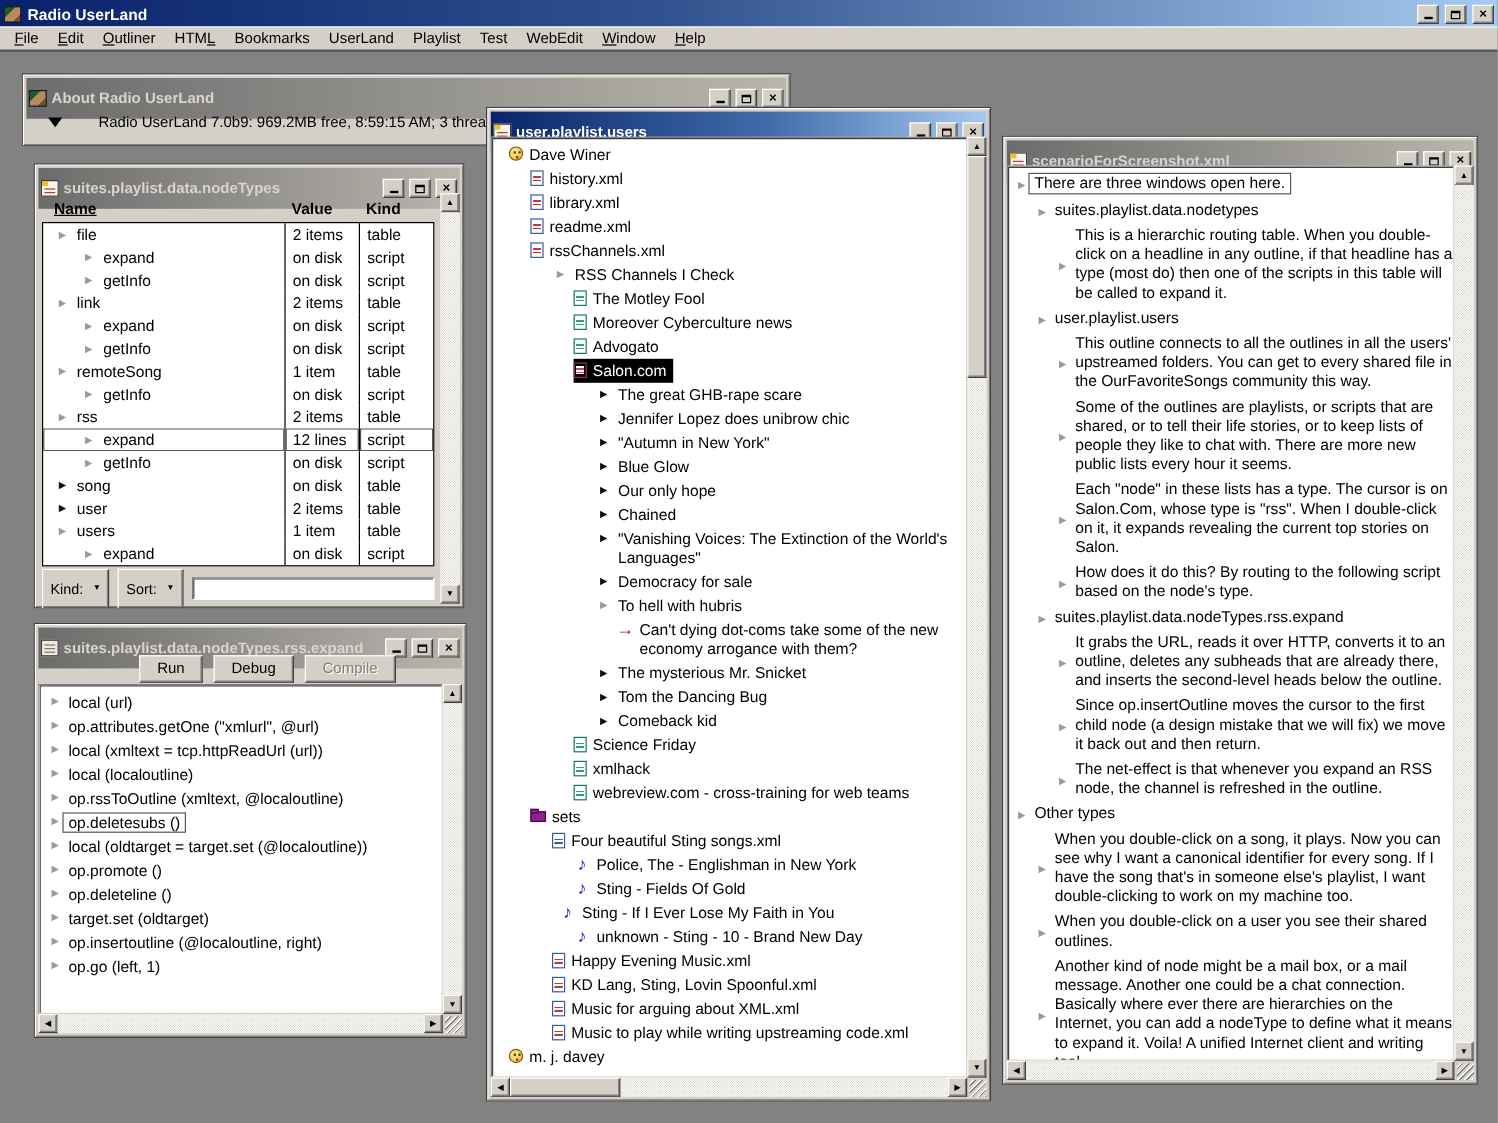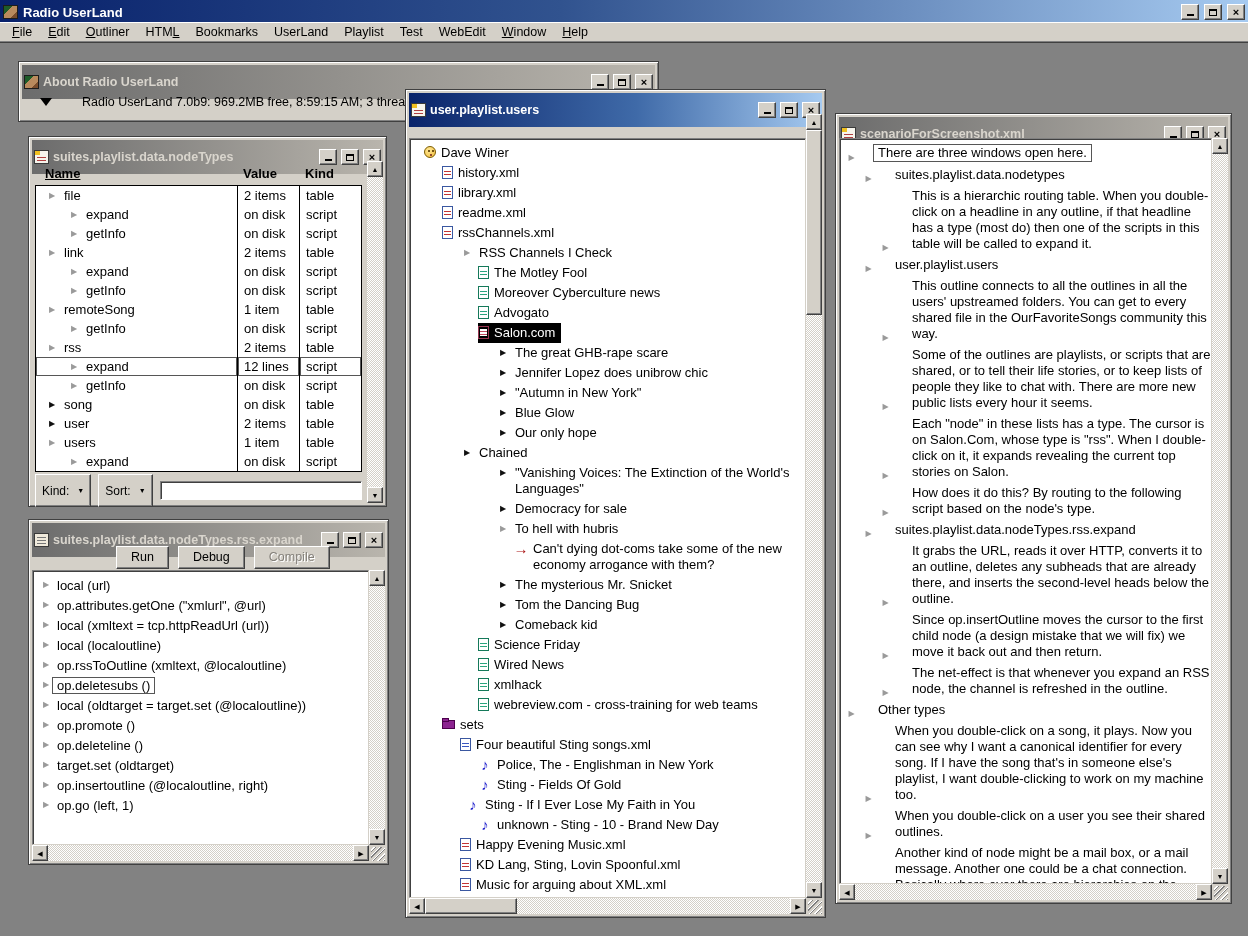--- a/index.html
+++ b/index.html
@@ -102,21 +102,21 @@
      box-shadow:inset 1px 1px 0 #404040;font-size:12px;padding:0 3px;box-sizing:border-box;font-family:"Liberation Sans",sans-serif;}
   
   .sc-toolbar{position:absolute;left:3px;right:20px;top:24px;height:26px;display:flex;align-items:center;
      gap:9px;padding-left:84px;box-sizing:border-box;}
   .pbtn{height:21px;padding:0 14px;background:#d4d0c8;border:1px solid;border-color:#fff #404040 #404040 #fff;
      box-shadow:inset -1px -1px 0 #808080;font-size:12.5px;display:flex;align-items:center;font-family:"Liberation Sans",sans-serif;}
   .pbtn.disabled{color:#84807a;text-shadow:1px 1px 0 #fff;}
   .sline{display:flex;align-items:center;height:20px;gap:6px;padding-left:8px;}
   .sline .wedge{width:10px;flex:none;display:inline-flex;justify-content:center;}
   
-  .snrow{display:flex;align-items:flex-end;gap:20px;margin-bottom:5px;}
+  .snrow{display:flex;align-items:center;gap:4px;margin-bottom:5px;}
   .snrow .wedge{width:13px;flex:none;display:inline-flex;justify-content:center;margin-top:4px;}
   .sntx{line-height:16px;}
   
   .about-body{position:absolute;left:3px;top:24px;right:3px;bottom:3px;display:flex;align-items:center;gap:30px;
      padding-left:18px;box-sizing:border-box;font-size:12.5px;}
   .tri-down{width:0;height:0;border-left:6px solid transparent;border-right:6px solid transparent;border-top:8px solid #000;}
 </style>
 </head>
 <body>
 
@@ -424,21 +424,21 @@
         <span class="tbtn">
             <span class="g-min"></span>
           </span>
         <span class="tbtn">
             <span class="g-max"></span>
           </span>
         <span class="tbtn">
             <span class="g-x">×</span>
           </span>
       </div>
-      <div class="pane" style="left:3px;top:24px;right:19px;bottom:19px;margin-top:24px;">
+      <div class="pane" style="left:3px;top:24px;right:19px;bottom:19px;">
         <div id="us-body" style="padding-top:4px;">
             <div class="orow" style="padding-left: 14px;">
               <span class="oi smiley"></span>
               <span class="otx">Dave Winer</span>
             </div>
             <div class="orow" style="padding-left: 32px;">
               <span class="oi docic doc-red-lines"></span>
               <span class="otx">history.xml</span>
             </div>
             <div class="orow" style="padding-left: 32px;">
@@ -488,21 +488,21 @@
               <span class="otx">"Autumn in New York"</span>
             </div>
             <div class="orow" style="padding-left: 86px;">
               <span class="oi wedge wk"></span>
               <span class="otx">Blue Glow</span>
             </div>
             <div class="orow" style="padding-left: 86px;">
               <span class="oi wedge wk"></span>
               <span class="otx">Our only hope</span>
             </div>
-            <div class="orow" style="padding-left: 50px;">
+            <div class="orow" style="padding-left: 86px;">
               <span class="oi wedge wk"></span>
               <span class="otx">Chained</span>
             </div>
             <div class="orow" style="padding-left: 86px;">
               <span class="oi wedge wk"></span>
               <span class="otx">"Vanishing Voices: The Extinction of the World's Languages"</span>
             </div>
             <div class="orow" style="padding-left: 86px;">
               <span class="oi wedge wk"></span>
               <span class="otx">Democracy for sale</span>
@@ -523,24 +523,20 @@
               <span class="oi wedge wk"></span>
               <span class="otx">Tom the Dancing Bug</span>
             </div>
             <div class="orow" style="padding-left: 86px;">
               <span class="oi wedge wk"></span>
               <span class="otx">Comeback kid</span>
             </div>
             <div class="orow" style="padding-left: 68px;">
               <span class="oi docic doc-green"></span>
               <span class="otx">Science Friday</span>
-            </div>
-            <div class="orow" style="padding-left: 68px;">
-              <span class="oi docic doc-green"></span>
-              <span class="otx">Wired News</span>
             </div>
             <div class="orow" style="padding-left: 68px;">
               <span class="oi docic doc-green"></span>
               <span class="otx">xmlhack</span>
             </div>
             <div class="orow" style="padding-left: 68px;">
               <span class="oi docic doc-green"></span>
               <span class="otx">webreview.com - cross-training for web teams</span>
             </div>
             <div class="orow" style="padding-left: 32px;">

